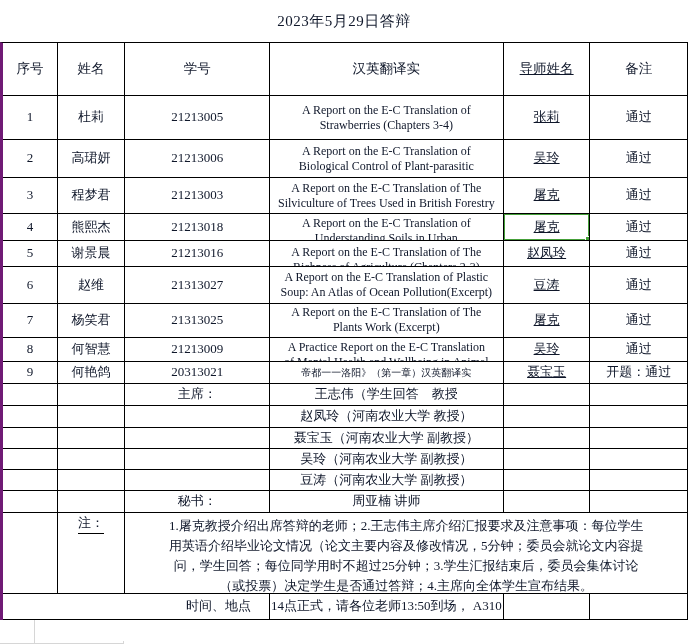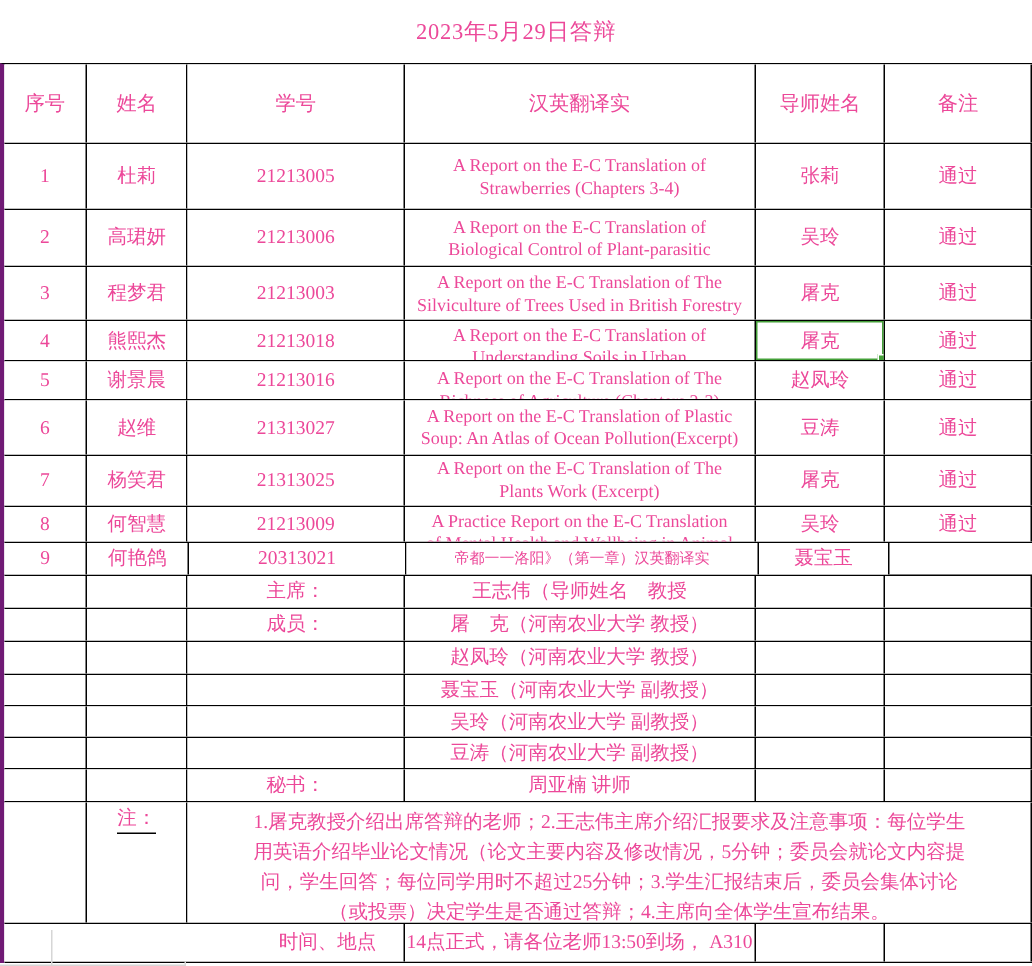--- a/index.html
+++ b/index.html
@@ -1,27 +1,27 @@
 <!DOCTYPE html>
 <html><head>
 <meta charset="utf-8">
 <style>
   html,body{margin:0;padding:0;background:#ffffff;}
   #page{position:relative;width:688px;height:644px;background:#ffffff;
-        font-family:"Liberation Serif","DejaVu Serif",serif;color:#ec4899;overflow:hidden;}
+        font-family:"Liberation Serif","DejaVu Serif",serif;color:#0f172a;overflow:hidden;}
   #doc-title{position:absolute;top:0;left:0;width:688px;height:42px;
              display:flex;align-items:center;justify-content:center;
              font-size:15px;letter-spacing:0.5px;}
   #grid{position:absolute;top:42px;left:0;width:688px;
         border-top:1px solid #000;border-left:3px solid #701a75;box-sizing:border-box;}
   .row{display:flex;border-bottom:1px solid #000;box-sizing:border-box;background:#fff;}
   .cell{border-right:1px solid #000;box-sizing:border-box;overflow:hidden;
         display:flex;align-items:center;justify-content:center;text-align:center;
         font-size:13px;line-height:1.15;background:#fff;position:relative;}
-  .c1{width:55px;}.c2{width:68px;}.c3{width:145px;}.c4{width:235px;}.c5{width:87px;}.c6{width:98px;}
+  .c1{width:55px;}.c2{width:68px;}.c3{width:145px;}.c4{width:235px;}.c5{width:87px;text-decoration:underline;}.c6{width:98px;}
   .titlecell{display:block;font-size:12px;align-items:flex-start;}
   .titlecell .tl{display:block;width:100%;line-height:15px;white-space:nowrap;}
   .cn-title{font-size:10px;white-space:nowrap;display:block;line-height:16px;}
   .hdr .cell{font-size:13.5px;}
   .sel-box{position:absolute;top:-1px;left:-1px;right:-1px;bottom:-1px;
            border:2px solid #45A039;pointer-events:auto;z-index:6;}
   .sel-handle{position:absolute;right:-4px;bottom:-4px;width:6px;height:6px;
               background:#45A039;border:1px solid #fff;z-index:7;}
   .subcol{display:flex;flex-direction:column;}
   .subcell{border-bottom:1px solid #000;box-sizing:border-box;display:flex;
@@ -151,35 +151,28 @@
     </div>
 
     <div class="row" style="height:22px">
       <div class="cell c1">9</div>
       <div class="cell c2">何艳鸽</div>
       <div class="cell c3">20313021</div>
       <div class="cell c4">
         <span class="cn-title">帝都一一洛阳》（第一章）汉英翻译实</span>
       </div>
       <div class="cell c5">聂宝玉</div>
+      <div class="cell c6">开题：通过</div>
     </div>
 
     <div class="row" style="height:22px">
       <div class="cell c1"></div>
       <div class="cell c2"></div>
       <div class="cell c3">主席：</div>
-      <div class="cell c4">王志伟（导师姓名　教授</div>
-      <div class="cell c5"></div>
-      <div class="cell c6"></div>
-    </div>
-    <div class="row" style="height:22px">
-      <div class="cell c1"></div>
-      <div class="cell c2"></div>
-      <div class="cell c3">成员：</div>
-      <div class="cell c4">屠　克（河南农业大学 教授）</div>
+      <div class="cell c4">王志伟（学生回答　教授</div>
       <div class="cell c5"></div>
       <div class="cell c6"></div>
     </div>
     <div class="row" style="height:22px">
       <div class="cell c1"></div>
       <div class="cell c2"></div>
       <div class="cell c3"></div>
       <div class="cell c4">赵凤玲（河南农业大学 教授）</div>
       <div class="cell c5"></div>
       <div class="cell c6"></div>

